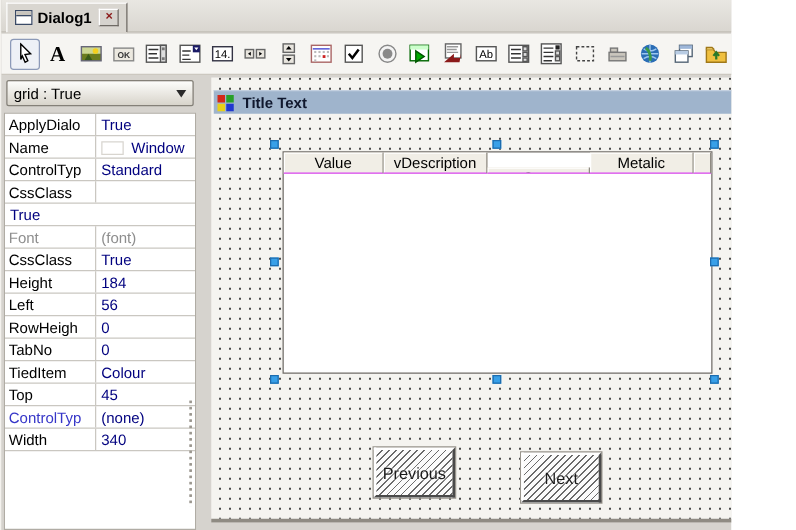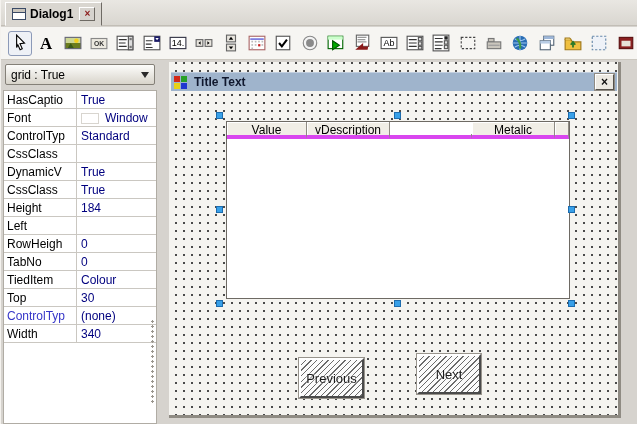--- a/index.html
+++ b/index.html
@@ -1,19 +1,19 @@
 <!DOCTYPE html>
 <html style="--titlebar: #9fb4cc;"><head>
 <meta charset="utf-8">
 <style>
   * { margin:0; padding:0; box-sizing:border-box; }
   html,body { width:637px; height:424px; }
   body { font-family:"Liberation Sans", sans-serif; font-size:12px; }
 
-  .app { position:relative; width:637px; height:424px; background:#d6d3ce; overflow:hidden; border-left:1px solid #f4f2ee; }
+  .app { position:relative; width:585px; height:424px; background:#d6d3ce; overflow:hidden; border-left:1px solid #f4f2ee; }
 
   
   .tabbar { position:absolute; left:0; top:0; width:637px; height:26px;
             background:linear-gradient(#e9e7e2,#d9d6d0); border-bottom:1px solid #c2beb6; }
   .tab { position:absolute; left:4px; top:2px; height:24px; display:flex; align-items:center;
          gap:4px; padding:0 6px; background:#d9d6d0;
          border:1px solid; border-color:#ffffff #6e6a64 #d9d6d0 #ffffff; }
   .tab-ico { width:14px; height:12px; background:#fff; border:1px solid #3a4a66; position:relative; }
   .tab-ico::before { content:""; position:absolute; left:0; top:0; right:0; height:3px; background:#c9c5bd; border-bottom:1px solid #3a4a66; }
   .tab-label { font-weight:bold; color:#000; }
@@ -62,36 +62,36 @@
   .dlg-ico span:nth-child(3){background:#e8d018;} .dlg-ico span:nth-child(4){background:#2038d0;}
   .dlg-title { font-weight:bold; color:#10182e; margin-left:7px; }
   .dlg-close { margin-left:auto; width:19px; height:16px; background:#ece9e2;
                border:1px solid; border-color:#ffffff #55514b #55514b #ffffff;
                box-shadow:0 0 0 1px #8f8b83; text-align:center; font-weight:bold;
                font-size:12px; line-height:14px; color:#111; }
 
   .gridctl { position:absolute; left:57px; top:59px; width:344px; height:178px;
              background:#fff; border:1px solid #6e6a64; }
   .gridhdr { display:flex; height:17px; }
-  .gcell { background:#f1eee6; border-right:1px solid #8e8a82; border-bottom:4px solid #d946ef;
+  .gcell { background:#f1eee6; border-right:1px solid #8e8a82; border-bottom:1px solid #d946ef;
            box-shadow:inset 1px 1px 0 #ffffff; text-align:center; line-height:16px;
            overflow:hidden; white-space:nowrap; color:#000; }
 
   .handle { position:absolute; width:7px; height:7px; background:#38a0e8; border:1px solid #1d6cae; }
   .h-tl{left:47px;top:50px;}  .h-tm{left:225px;top:50px;}  .h-tr{left:399px;top:50px;}
   .h-ml{left:47px;top:144px;} .h-mr{left:399px;top:144px;}
   .h-bl{left:47px;top:238px;} .h-bm{left:225px;top:238px;} .h-br{left:399px;top:238px;}
 
   .hatchbtn { position:absolute; height:40px; display:flex; align-items:center; justify-content:center;
               color:#1a1a1a; font-size:13px;
               background:repeating-linear-gradient(135deg,#fbfbfb 0 3px,#6a6a6a 3px 4px);
               border:2px solid; border-color:#ffffff #4a4a4a #4a4a4a #ffffff;
               box-shadow:0 0 0 1px #98948c; text-shadow:0 0 3px #fff,0 0 3px #fff; }
   .btn-prev { left:130px; top:296px; width:65px; }
-  .btn-next { left:248px; top:292px; width:64px;text-align:right; }
+  .btn-next { left:248px; top:300px; width:64px;text-align:right; }
 </style>
 </head>
 <body>
 
 <div class="app">
 
   <div class="tabbar">
     <div class="tab">
       <span class="tab-ico"></span>
       <span class="tab-label">Dialog1</span>
@@ -327,65 +327,69 @@
     </div>
 
   <div class="proppanel">
     <div class="combo">
       <span>grid : True</span>
       <span class="combo-arrow"></span>
     </div>
     <div class="propgrid" id="propgrid">
       <div class="prop-scroll"></div>
     <div class="prow">
-          <span class="plabel">HasCaptio</span>
+          <span class="plabel">ApplyDialo</span>
           <span class="pvalue">True</span>
         </div>
         <div class="prow">
-          <span class="plabel">Font</span>
+          <span class="plabel">Name</span>
           <span class="pvalue"><span class="swatch" style="background: rgb(255, 255, 255);"></span>Window</span>
         </div>
         <div class="prow">
           <span class="plabel">ControlTyp</span>
           <span class="pvalue">Standard</span>
         </div>
         <div class="prow">
           <span class="plabel">CssClass</span>
           <span class="pvalue"></span>
         </div>
         <div class="prow">
-          <span class="plabel">DynamicV</span>
           <span class="pvalue">True</span>
+        </div>
+        <div class="prow">
+          <span class="plabel disabled">Font</span>
+          <span class="pvalue disabled">(font)</span>
         </div>
         <div class="prow">
           <span class="plabel">CssClass</span>
           <span class="pvalue">True</span>
         </div>
         <div class="prow">
           <span class="plabel">Height</span>
           <span class="pvalue">184</span>
         </div>
         <div class="prow">
           <span class="plabel">Left</span>
+          <span class="pvalue">56</span>
         </div>
         <div class="prow">
           <span class="plabel">RowHeigh</span>
           <span class="pvalue">0</span>
         </div>
         <div class="prow">
           <span class="plabel">TabNo</span>
           <span class="pvalue">0</span>
         </div>
         <div class="prow">
           <span class="plabel">TiedItem</span>
           <span class="pvalue">Colour</span>
         </div>
         <div class="prow">
           <span class="plabel">Top</span>
-          <span class="pvalue">30</span>
+          <span class="pvalue">45</span>
         </div>
         <div class="prow">
           <span class="plabel link">ControlTyp</span>
           <span class="pvalue">(none)</span>
         </div>
         <div class="prow">
           <span class="plabel">Width</span>
           <span class="pvalue">340</span>
         </div>
       </div>

